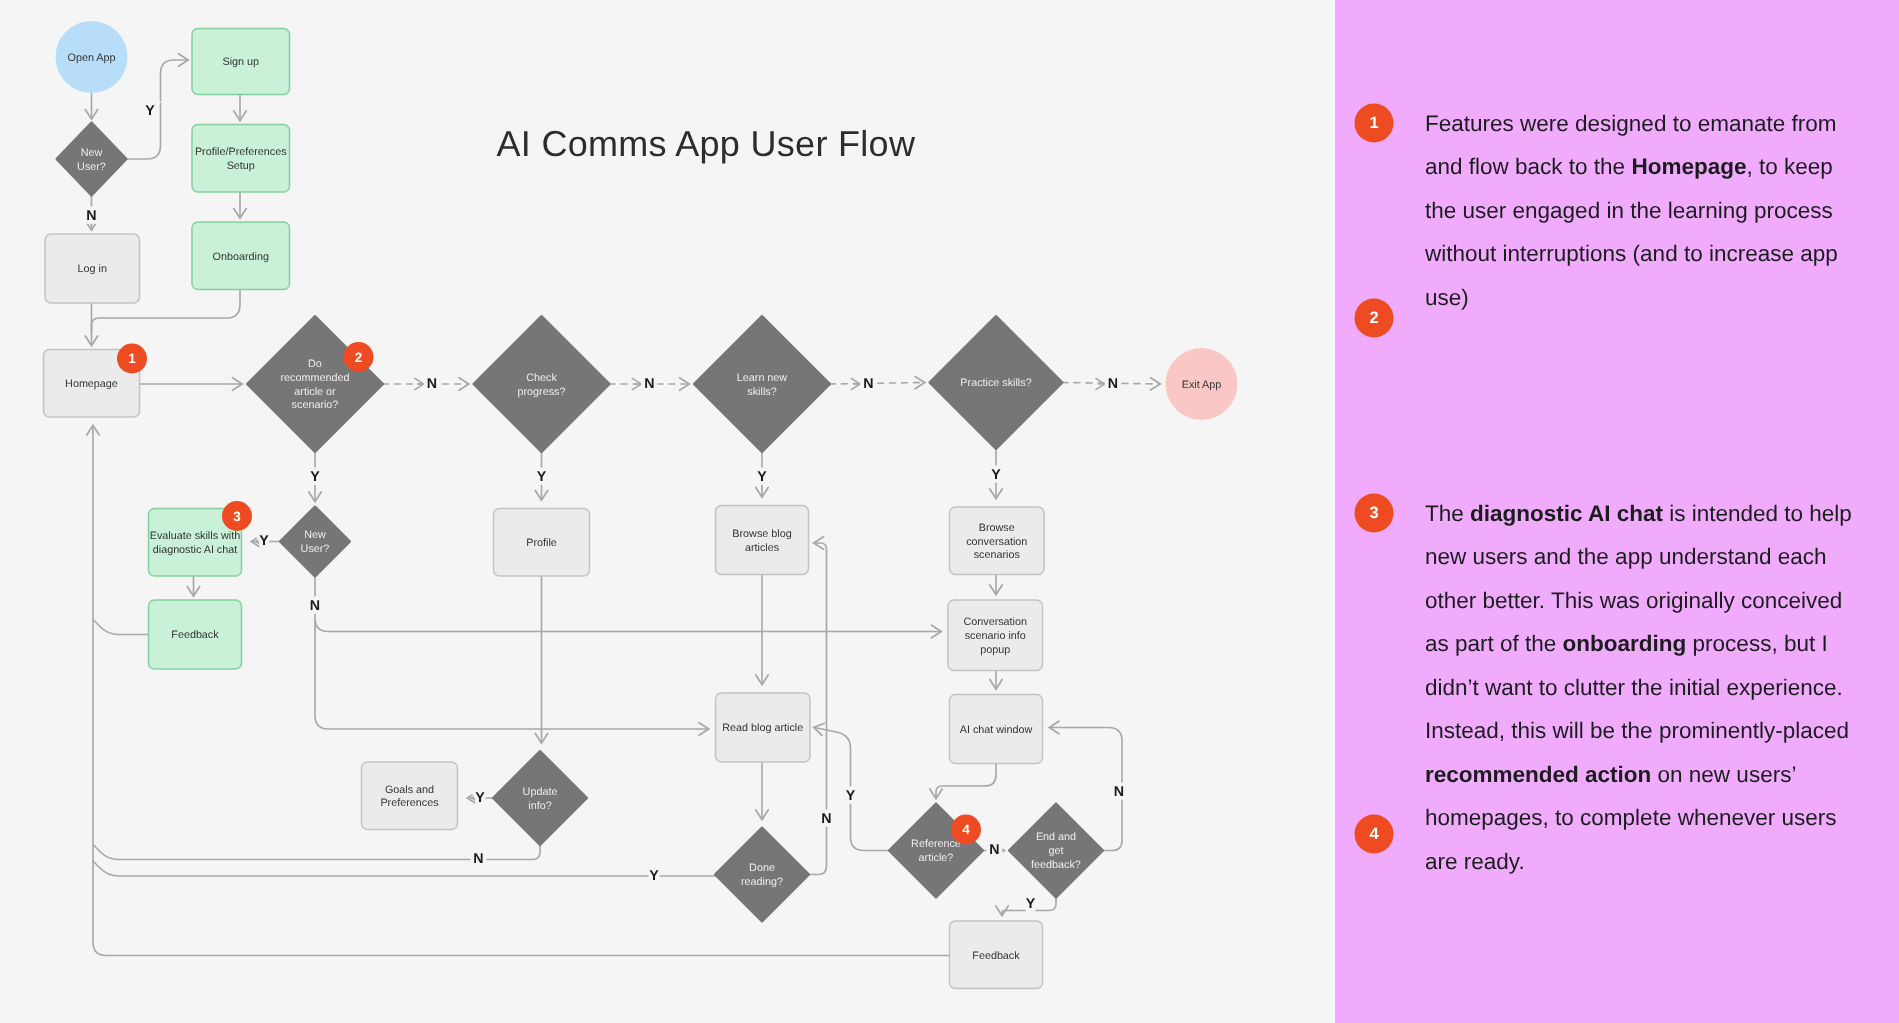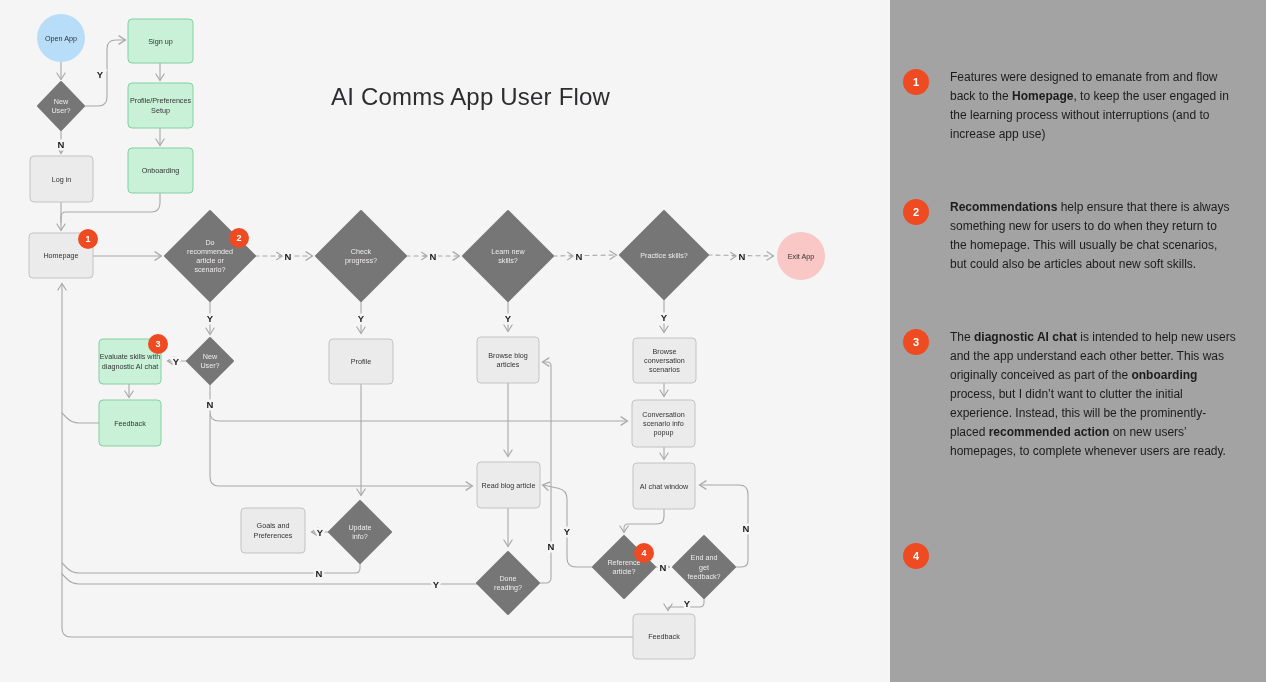--- a/index.html
+++ b/index.html
@@ -1,26 +1,26 @@
 <!DOCTYPE html>
 <html><head>
 <meta charset="utf-8">
 <style>
   html,body{margin:0;padding:0;background:#F5F5F6;}
-  .stage{position:relative;width:1266px;height:682px;background:#a3a3a3;overflow:hidden;
+  .stage{position:relative;width:1266px;height:682px;background:#f0abfc;overflow:hidden;
          font-family:"Liberation Sans",sans-serif;}
   #flow-svg{position:absolute;left:0;top:0;}
   .diagram-title{position:absolute;left:331px;top:83px;font-size:24px;font-weight:500;
                  color:#2d2d2f;white-space:nowrap;letter-spacing:.2px;}
   .annotations{position:absolute;left:903px;top:0;width:340px;height:682px;}
   .ann-row{position:absolute;display:flex;align-items:flex-start;gap:21px;width:336px;}
   .ann-badge{flex:0 0 26px;width:26px;height:26px;border-radius:50%;background:#EE4B22;
              color:#fff;font-size:11px;font-weight:600;display:flex;align-items:center;
              justify-content:center;}
-  .ann-text{width:286px;font-size:12px;line-height:19px;color:#1c1c1e;margin-top:-1px;}
+  .ann-text{width:286px;font-size:15px;line-height:29px;color:#1c1c1e;margin-top:-1px;}
   .ann-text b{font-weight:700;}
   svg text{font-family:"Liberation Sans",sans-serif;}
 </style>
 </head>
 <body>
 
 <div class="stage">
   <svg id="flow-svg" width="890" height="682" viewBox="0 0 890 682">
       <rect x="0" y="0" width="890" height="682" fill="#F5F5F6"></rect>
       <defs>
@@ -214,21 +214,20 @@
       </g>
     </svg>
   <div class="diagram-title">AI Comms App User Flow</div>
   <div class="annotations">
       <div class="ann-row" style="top: 69px;">
         <div class="ann-badge">1</div>
         <div class="ann-text"><span>Features were designed to emanate from and flow back to the </span><b>Homepage</b><span>, to keep the user engaged in the learning process without interruptions (and to increase app use)</span></div>
       </div>
       <div class="ann-row" style="top: 199px;">
         <div class="ann-badge">2</div>
-        <div class="ann-text"><b>Recommendations</b><span> help ensure that there is always something new for users to do when they return to the homepage. This will usually be chat scenarios, but could also be articles about new soft skills.</span></div>
       </div>
       <div class="ann-row" style="top: 329px;">
         <div class="ann-badge">3</div>
         <div class="ann-text"><span>The </span><b>diagnostic AI chat</b><span> is intended to help new users and the app understand each other better. This was originally conceived as part of the </span><b>onboarding</b><span> process, but I didn’t want to clutter the initial experience. Instead, this will be the prominently-placed </span><b>recommended action</b><span> on new users’ homepages, to complete whenever users are ready.</span></div>
       </div>
       <div class="ann-row" style="top: 543px;">
         <div class="ann-badge">4</div>
       </div>
     </div>
 </div>

